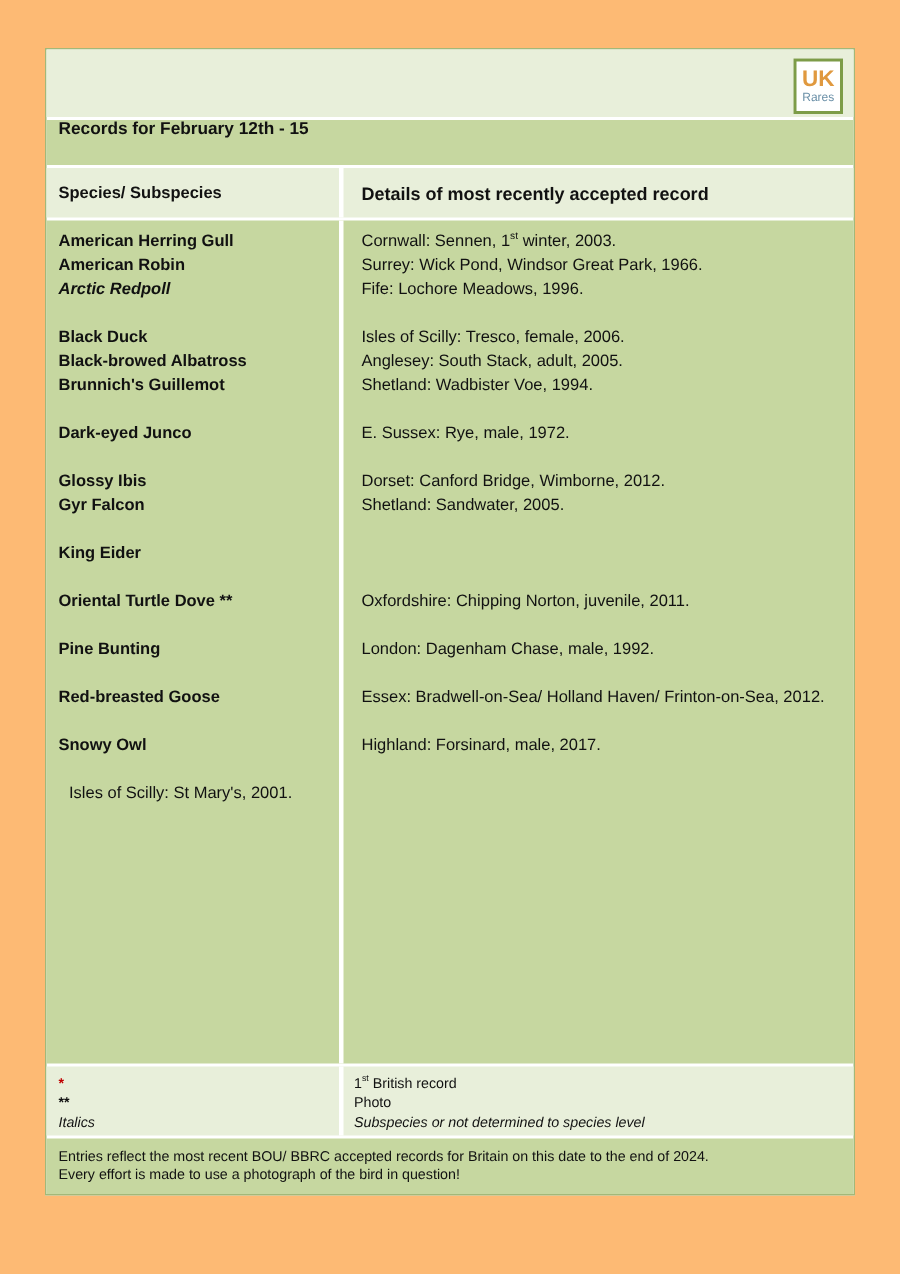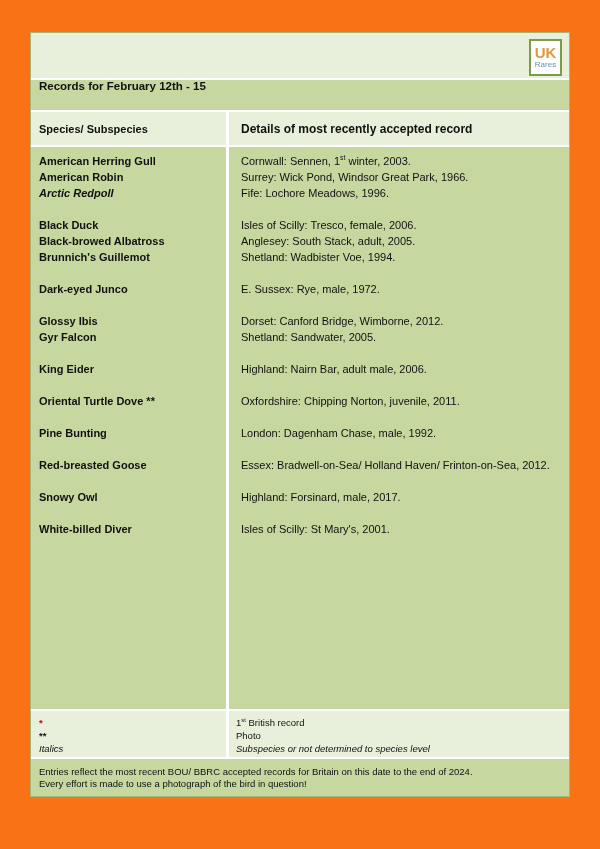--- a/index.html
+++ b/index.html
@@ -1,18 +1,18 @@
 <!DOCTYPE html>
 <html><head>
 <meta charset="utf-8">
 <style>
   html,body{margin:0;padding:0;background:#ffffff;}
   body{width:600px;height:849px;font-family:"Liberation Sans",sans-serif;color:#111111;
        -webkit-font-smoothing:antialiased;}
-  .sheet{position:relative;width:600px;height:849px;background:#f97316;overflow:hidden;}
+  .sheet{position:relative;width:600px;height:849px;background:#fdba74;overflow:hidden;}
 
   .tbl{position:absolute;left:30px;top:32px;width:538px;height:763px;
        border:1px solid #a3b878;background:#ffffff;}
 
   .band{box-sizing:border-box;position:relative;}
   .band + .band{margin-top:2px;}
   .band.medium{background:#c6d7a0;}
   .band.light{background:#e8efda;}
 
   
@@ -112,21 +112,20 @@
           <div class="sp-cell">Glossy Ibis</div>
           <div class="dt-cell">Dorset: Canford Bridge, Wimborne, 2012.</div>
         </div>
         <div class="rrow">
           <div class="sp-cell">Gyr Falcon</div>
           <div class="dt-cell">Shetland: Sandwater, 2005.</div>
         </div>
         <div class="rrow spacer"></div>
         <div class="rrow">
           <div class="sp-cell">King Eider</div>
-          <div class="dt-cell">Highland: Nairn Bar, adult male, 2006.</div>
         </div>
         <div class="rrow spacer"></div>
         <div class="rrow">
           <div class="sp-cell">Oriental Turtle Dove **</div>
           <div class="dt-cell">Oxfordshire: Chipping Norton, juvenile, 2011.</div>
         </div>
         <div class="rrow spacer"></div>
         <div class="rrow">
           <div class="sp-cell">Pine Bunting</div>
           <div class="dt-cell">London: Dagenham Chase, male, 1992.</div>
@@ -136,21 +135,20 @@
           <div class="sp-cell">Red-breasted Goose</div>
           <div class="dt-cell">Essex: Bradwell-on-Sea/ Holland Haven/ Frinton-on-Sea, 2012.</div>
         </div>
         <div class="rrow spacer"></div>
         <div class="rrow">
           <div class="sp-cell">Snowy Owl</div>
           <div class="dt-cell">Highland: Forsinard, male, 2017.</div>
         </div>
         <div class="rrow spacer"></div>
         <div class="rrow">
-          <div class="sp-cell">White-billed Diver</div>
           <div class="dt-cell">Isles of Scilly: St Mary's, 2001.</div>
         </div>
       </div>
 
     <div class="band light band-legend">
       <div class="vdiv"></div>
     <div class="lrow">
           <div class="lg-left" style="font-weight: bold; color: rgb(192, 0, 0);">*</div>
           <div class="lg-right">1<sup>st</sup> British  record</div>
         </div>

